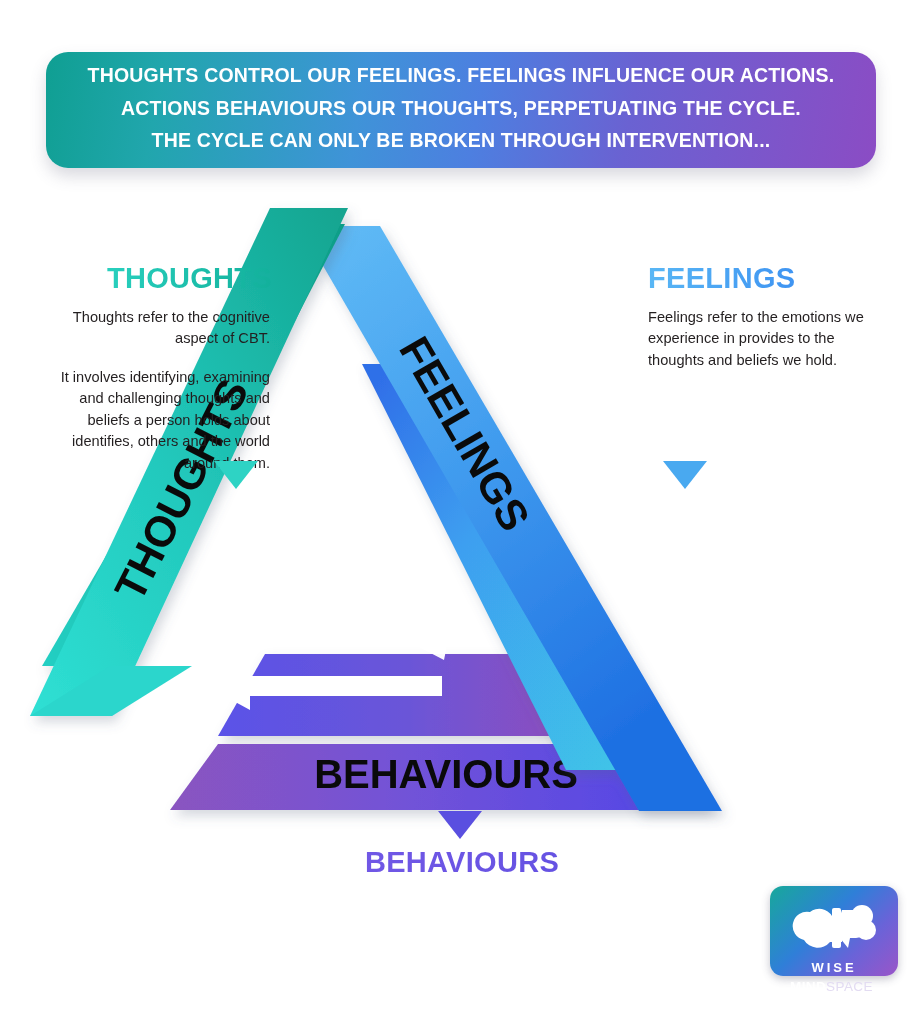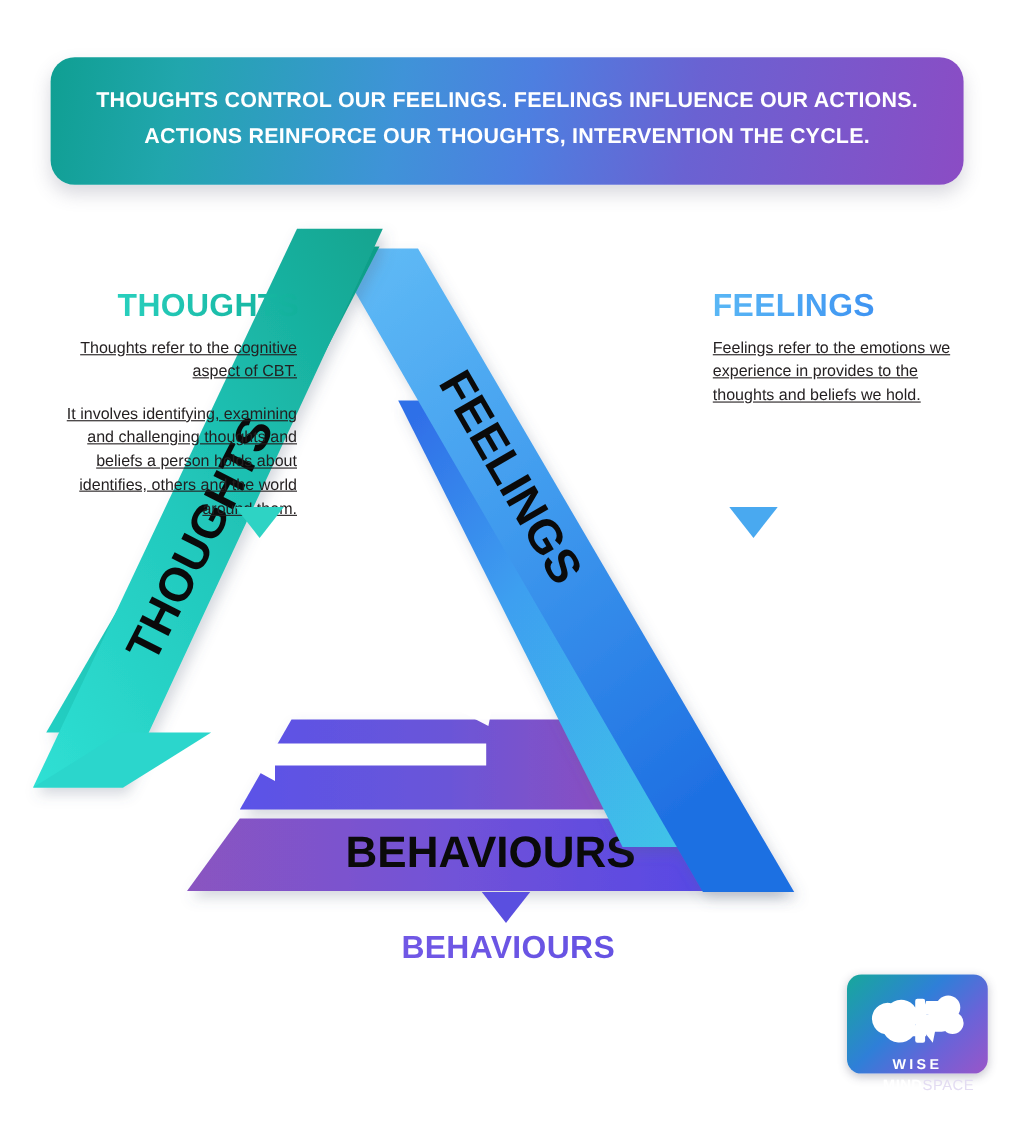--- a/index.html
+++ b/index.html
@@ -33,21 +33,21 @@
   .col{ position:absolute; }
   .col-head{
     font-size:29px; font-weight:bold; line-height:1; letter-spacing:.3px;
     -webkit-background-clip:text; background-clip:text; color:transparent;
   }
   .head-thoughts{ background-image:linear-gradient(95deg,#2fd9c8 0%,#12b09b 100%); }
   .head-feelings{ background-image:linear-gradient(95deg,#59b7f5 0%,#2f7ff0 100%); }
   .head-behaviours{ background-image:linear-gradient(95deg,#7b5de8 0%,#5b4de0 100%); }
 
   .para{
-    font-size:14.6px; line-height:1.47; color:#231f20; margin-top:14px;text-decoration:underline;
+    font-size:14.6px; line-height:1.47; color:#231f20; margin-top:14px;
   }
   .para + .para{ margin-top:17px; }
 
   #thoughts-col{ left:58px; top:264px; width:212px; text-align:right; }
   #thoughts-col .col-head{ margin-right:-2px; }
   #feelings-col{ left:648px; top:264px; width:234px; text-align:left; }
   #behaviours-col{ left:186px; top:848px; width:552px; text-align:center; }
   #behaviours-col .para{ margin-top:10px; font-size:14.8px; }
 
   
@@ -63,34 +63,35 @@
     border-radius:13px;
     background:linear-gradient(135deg,#17a89b 0%,#2f7fd8 42%,#6a63d8 70%,#9a55c8 100%);
     box-shadow:0 3px 9px rgba(60,60,90,.3);
   }
   .logo-mark{ position:absolute; left:0; top:10px; width:128px; height:62px; }
   .logo-wise{
     position:absolute; left:0; top:74px; width:128px; text-align:center;
     color:#fff; font-size:13px; font-weight:bold; letter-spacing:3px;
   }
   .logo-mind{
-    position:absolute; left:0; top:93px; width:128px; text-align:center;
+    position:absolute; left:0; top:93px; width:128px; text-align:left;
     font-size:13.5px; letter-spacing:.4px;padding-left:20px;
   }
   .logo-mind b{ color:#fff; font-weight:bold; }
   .logo-mind span{ color:#e3dcf2; font-weight:normal; }
 </style>
 </head>
 <body>
 
 <div id="page">
 
   <div class="banner">
     <div class="banner-line">THOUGHTS CONTROL OUR FEELINGS. FEELINGS INFLUENCE OUR ACTIONS.</div>
-    <div class="banner-line">ACTIONS REINFORCE OUR THOUGHTS, INTERVENTION THE CYCLE.</div>
+    <div class="banner-line">ACTIONS BEHAVIOURS OUR THOUGHTS, PERPETUATING THE CYCLE.</div>
+    <div class="banner-line">THE CYCLE CAN ONLY BE BROKEN THROUGH INTERVENTION...</div>
   </div>
 
   <div class="stage">
     <svg width="922" height="640" viewBox="0 0 922 640" xmlns="http://www.w3.org/2000/svg">
       <defs>
         <linearGradient id="gThoughtsOuter" x1="0" y1="1" x2="1" y2="0">
           <stop offset="0%" stop-color="#2fe0d4"></stop>
           <stop offset="45%" stop-color="#22c9bd"></stop>
           <stop offset="100%" stop-color="#13a48f"></stop>
         </linearGradient>

